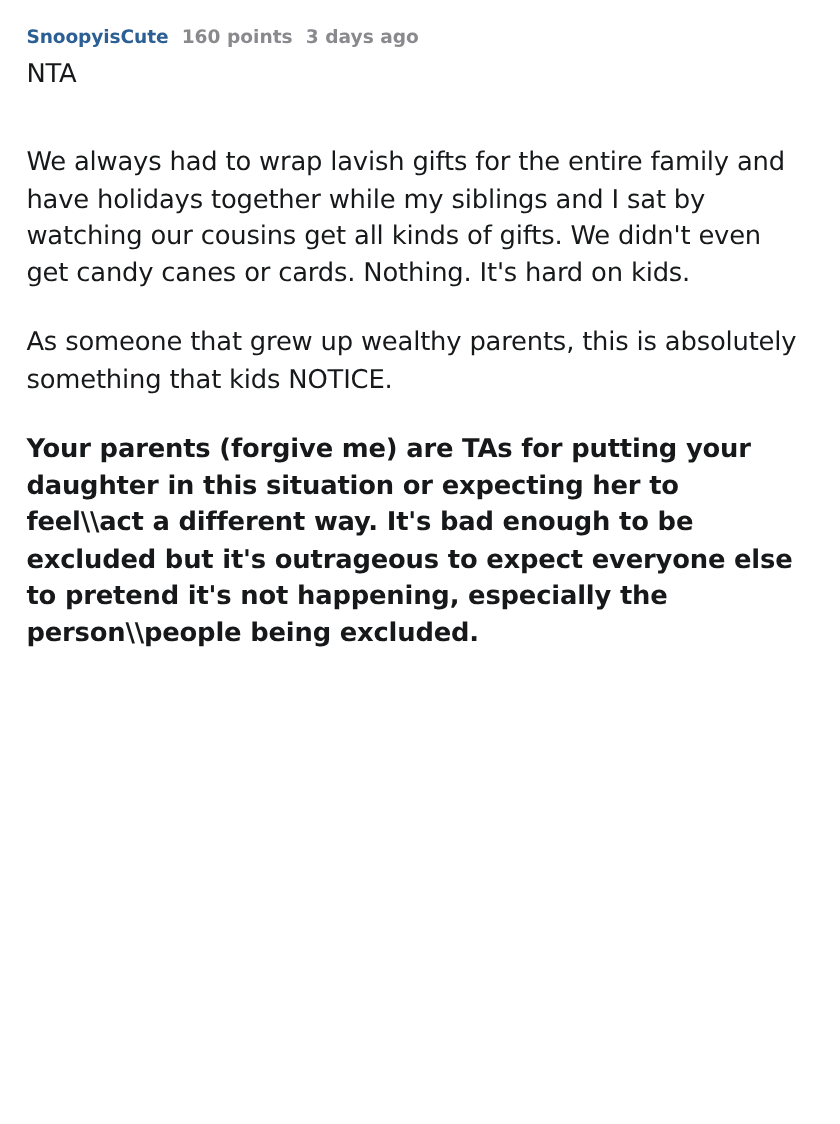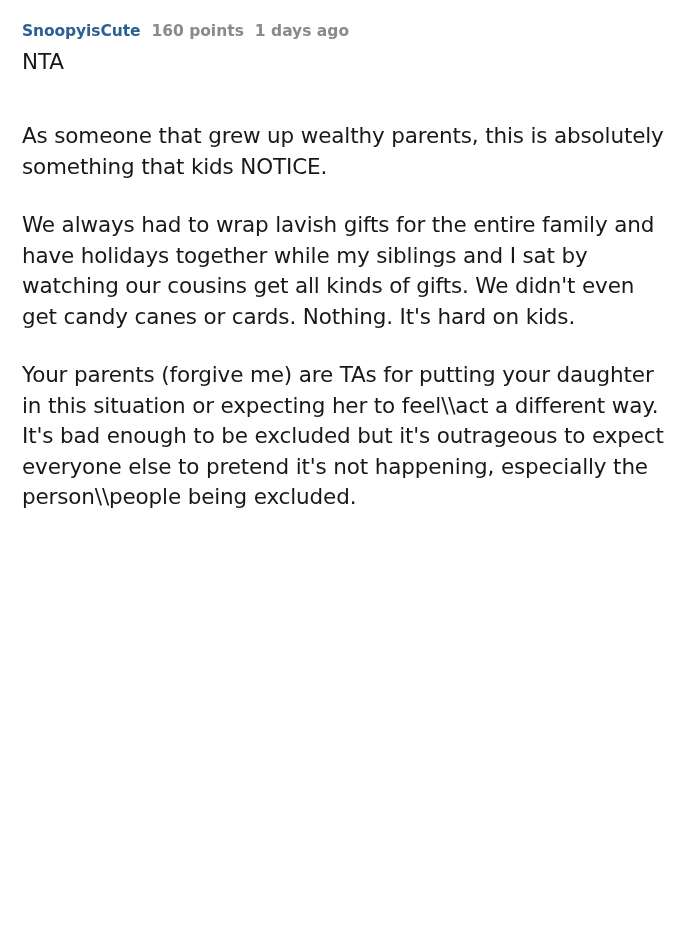--- a/index.html
+++ b/index.html
@@ -43,33 +43,34 @@
     letter-spacing: -0.15px;
   }
   .comment-body p {
     margin: 0 0 28px 0;
   }
   .comment-body p:first-child {
     margin-bottom: 44px;
   }
   .comment-body p:last-child {
     margin-bottom: 0;
+    font-weight: bold;
   }
 </style>
 </head>
 <body>
 
 <div class="comment">
 
   <div class="comment-meta">
     <span class="author">SnoopyisCute</span>
     <span class="points">160 points</span>
-    <span class="timestamp">1 days ago</span>
+    <span class="timestamp">3 days ago</span>
   </div>
 
   <div class="comment-body">
     <p>NTA</p>
+    <p>We always had to wrap lavish gifts for the entire family and have holidays together while my siblings and I sat by watching our cousins get all kinds of gifts. We didn't even get candy canes or cards. Nothing. It's hard on kids.</p>
     <p>As someone that grew up wealthy parents, this is absolutely something that kids NOTICE.</p>
-    <p>We always had to wrap lavish gifts for the entire family and have holidays together while my siblings and I sat by watching our cousins get all kinds of gifts. We didn't even get candy canes or cards. Nothing. It's hard on kids.</p>
     <p>Your parents (forgive me) are TAs for putting your daughter in this situation or expecting her to feel\\act a different way. It's bad enough to be excluded but it's outrageous to expect everyone else to pretend it's not happening, especially the person\\people being excluded.</p>
   </div>
 
 </div>
 
 </body></html>

